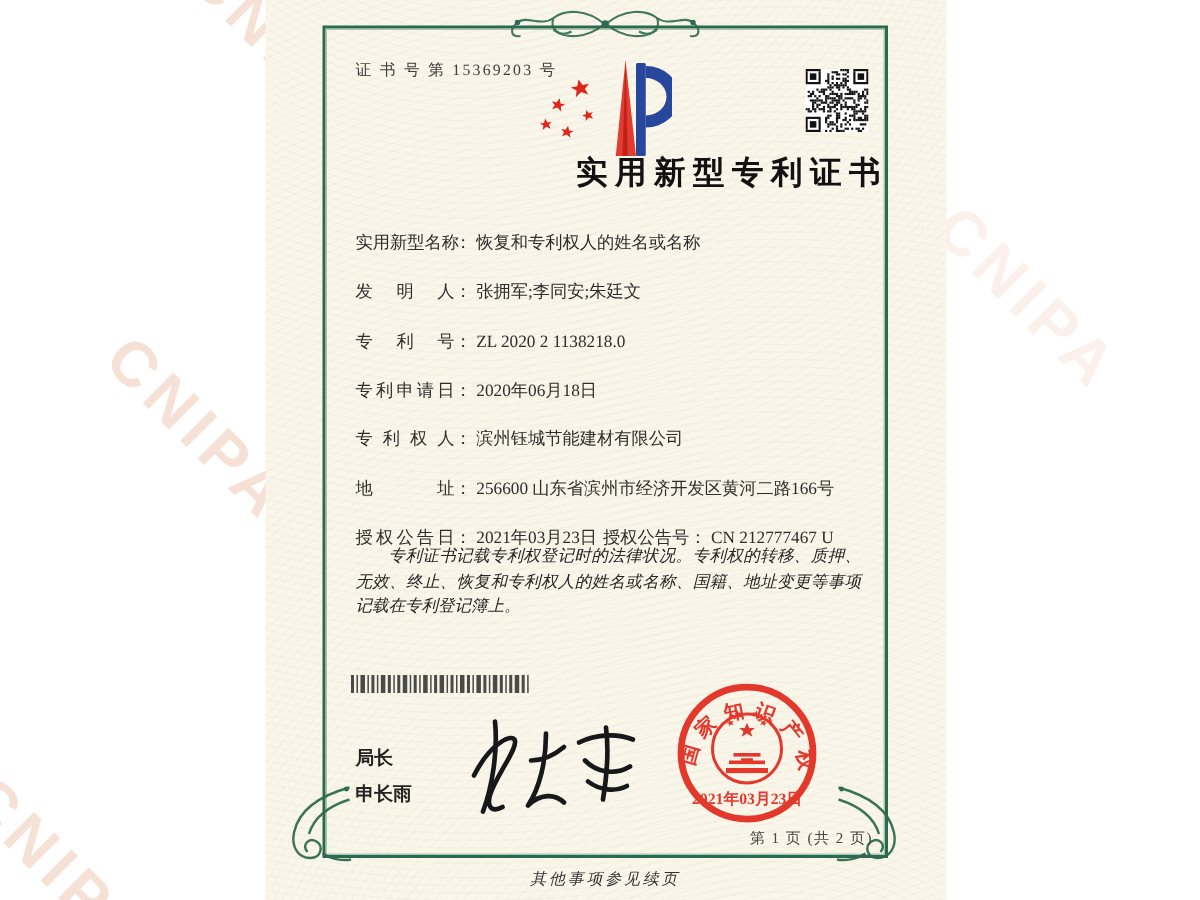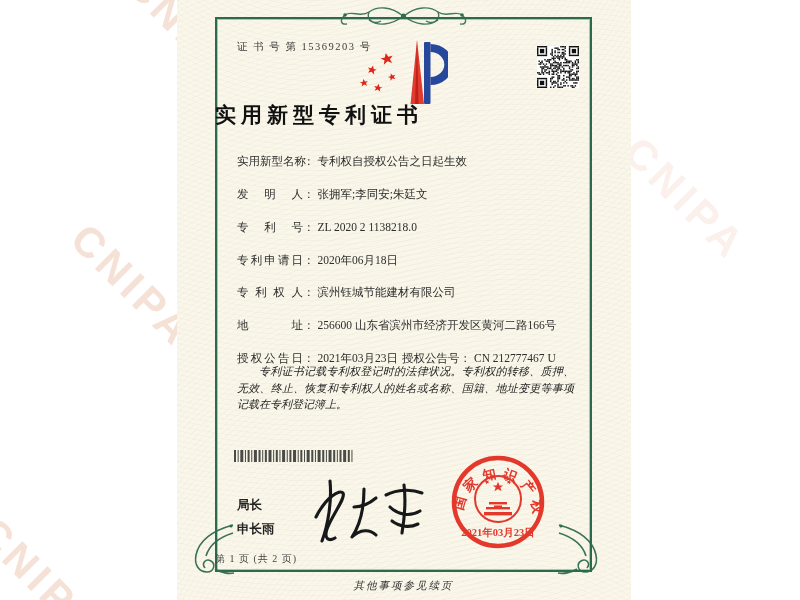--- a/index.html
+++ b/index.html
@@ -31,40 +31,40 @@
   #frame{
     left:215px;top:17px;width:377px;height:555px;box-sizing:border-box;
     border:2px solid #2c6a4e;
     box-shadow:inset 0 0 0 1px rgba(160,195,172,0.9);
   }
   
   #cert-number{
     left:237px;top:40px;font-size:10.5px;color:#3c3c3c;letter-spacing:1.5px;
   }
   #title{
-    left:215px;top:101px;width:377px;text-align:left;
+    left:215px;top:101px;width:377px;text-align:right;
     font-size:21px;font-weight:bold;color:#111;letter-spacing:5px;
   }
   
   .frow{position:absolute;left:237px;width:345px;font-size:11.5px;color:#2d2d2d;white-space:nowrap;}
   .flabel{display:inline-block;width:66px;text-align:justify;text-align-last:justify;vertical-align:bottom;}
   .flabel2{display:inline-block;margin-left:4px;font-family:Liberation Mono, monospace;}
   .fvalue{margin-left:3px;}
   
   #body-text{
     left:237px;top:363px;width:337px;font-size:11px;line-height:16.5px;
     color:#242424;text-align:justify;font-style:italic;
   }
   #body-text p{margin:0;text-indent:2em;}
   
   #director-label,#director-name{
     left:237px;font-family:"Liberation Sans","DejaVu Sans",sans-serif;
     font-weight:bold;font-size:12.5px;color:#232323;text-align:center;
   }
-  #page-number{left:215px;top:552px;width:377px;text-align:left;font-size:10px;color:#454545;letter-spacing:1px;}
+  #page-number{left:205px;top:552px;width:377px;text-align:right;font-size:10px;color:#454545;letter-spacing:1px;}
   #footer-note{left:215px;top:579px;width:377px;text-align:center;font-size:10.5px;color:#333;font-style:italic;letter-spacing:2px;}
   svg{display:block;}
 </style>
 </head>
 <body>
 
 <div>
   <span class="wm pink" style="left:150px;top:-40px;">CNIPA</span>
   <span class="wm tan" style="left:258px;top:42px;">CNIPA</span>
   <span class="wm tan" style="left:417px;top:137px;">CNIPA</span>
@@ -419,21 +419,21 @@
     <use href="#star5" transform="translate(14,34) scale(0.46) rotate(14)"></use>
     <use href="#star5" transform="translate(6,47) scale(0.40) rotate(-8)"></use>
     <use href="#star5" transform="translate(20,52) scale(0.42) rotate(10)"></use>
     <use href="#star5" transform="translate(34,41) scale(0.38) rotate(-18)"></use>
   </g>
 </svg>
 
 <div id="title" class="abs">实用新型专利证书</div>
 
 <div class="frow" style="top:154px;">
-  <span class="flabel">实用新型名称</span><span>：</span><span class="fvalue">专利权自授权公告之日起生效</span>
+  <span class="flabel">实用新型名称</span><span>：</span><span class="fvalue">恢复和专利权人的姓名或名称</span>
 </div>
 <div class="frow" style="top:187px;">
   <span class="flabel">发明人</span><span>：</span><span class="fvalue">张拥军;李同安;朱廷文</span>
 </div>
 <div class="frow" style="top:220px;">
   <span class="flabel">专利号</span><span>：</span><span class="fvalue">ZL 2020 2 1138218.0</span>
 </div>
 <div class="frow" style="top:253px;font-family:Liberation Serif, serif;">
   <span class="flabel">专利申请日</span><span>：</span><span class="fvalue">2020年06月18日</span>
 </div>

